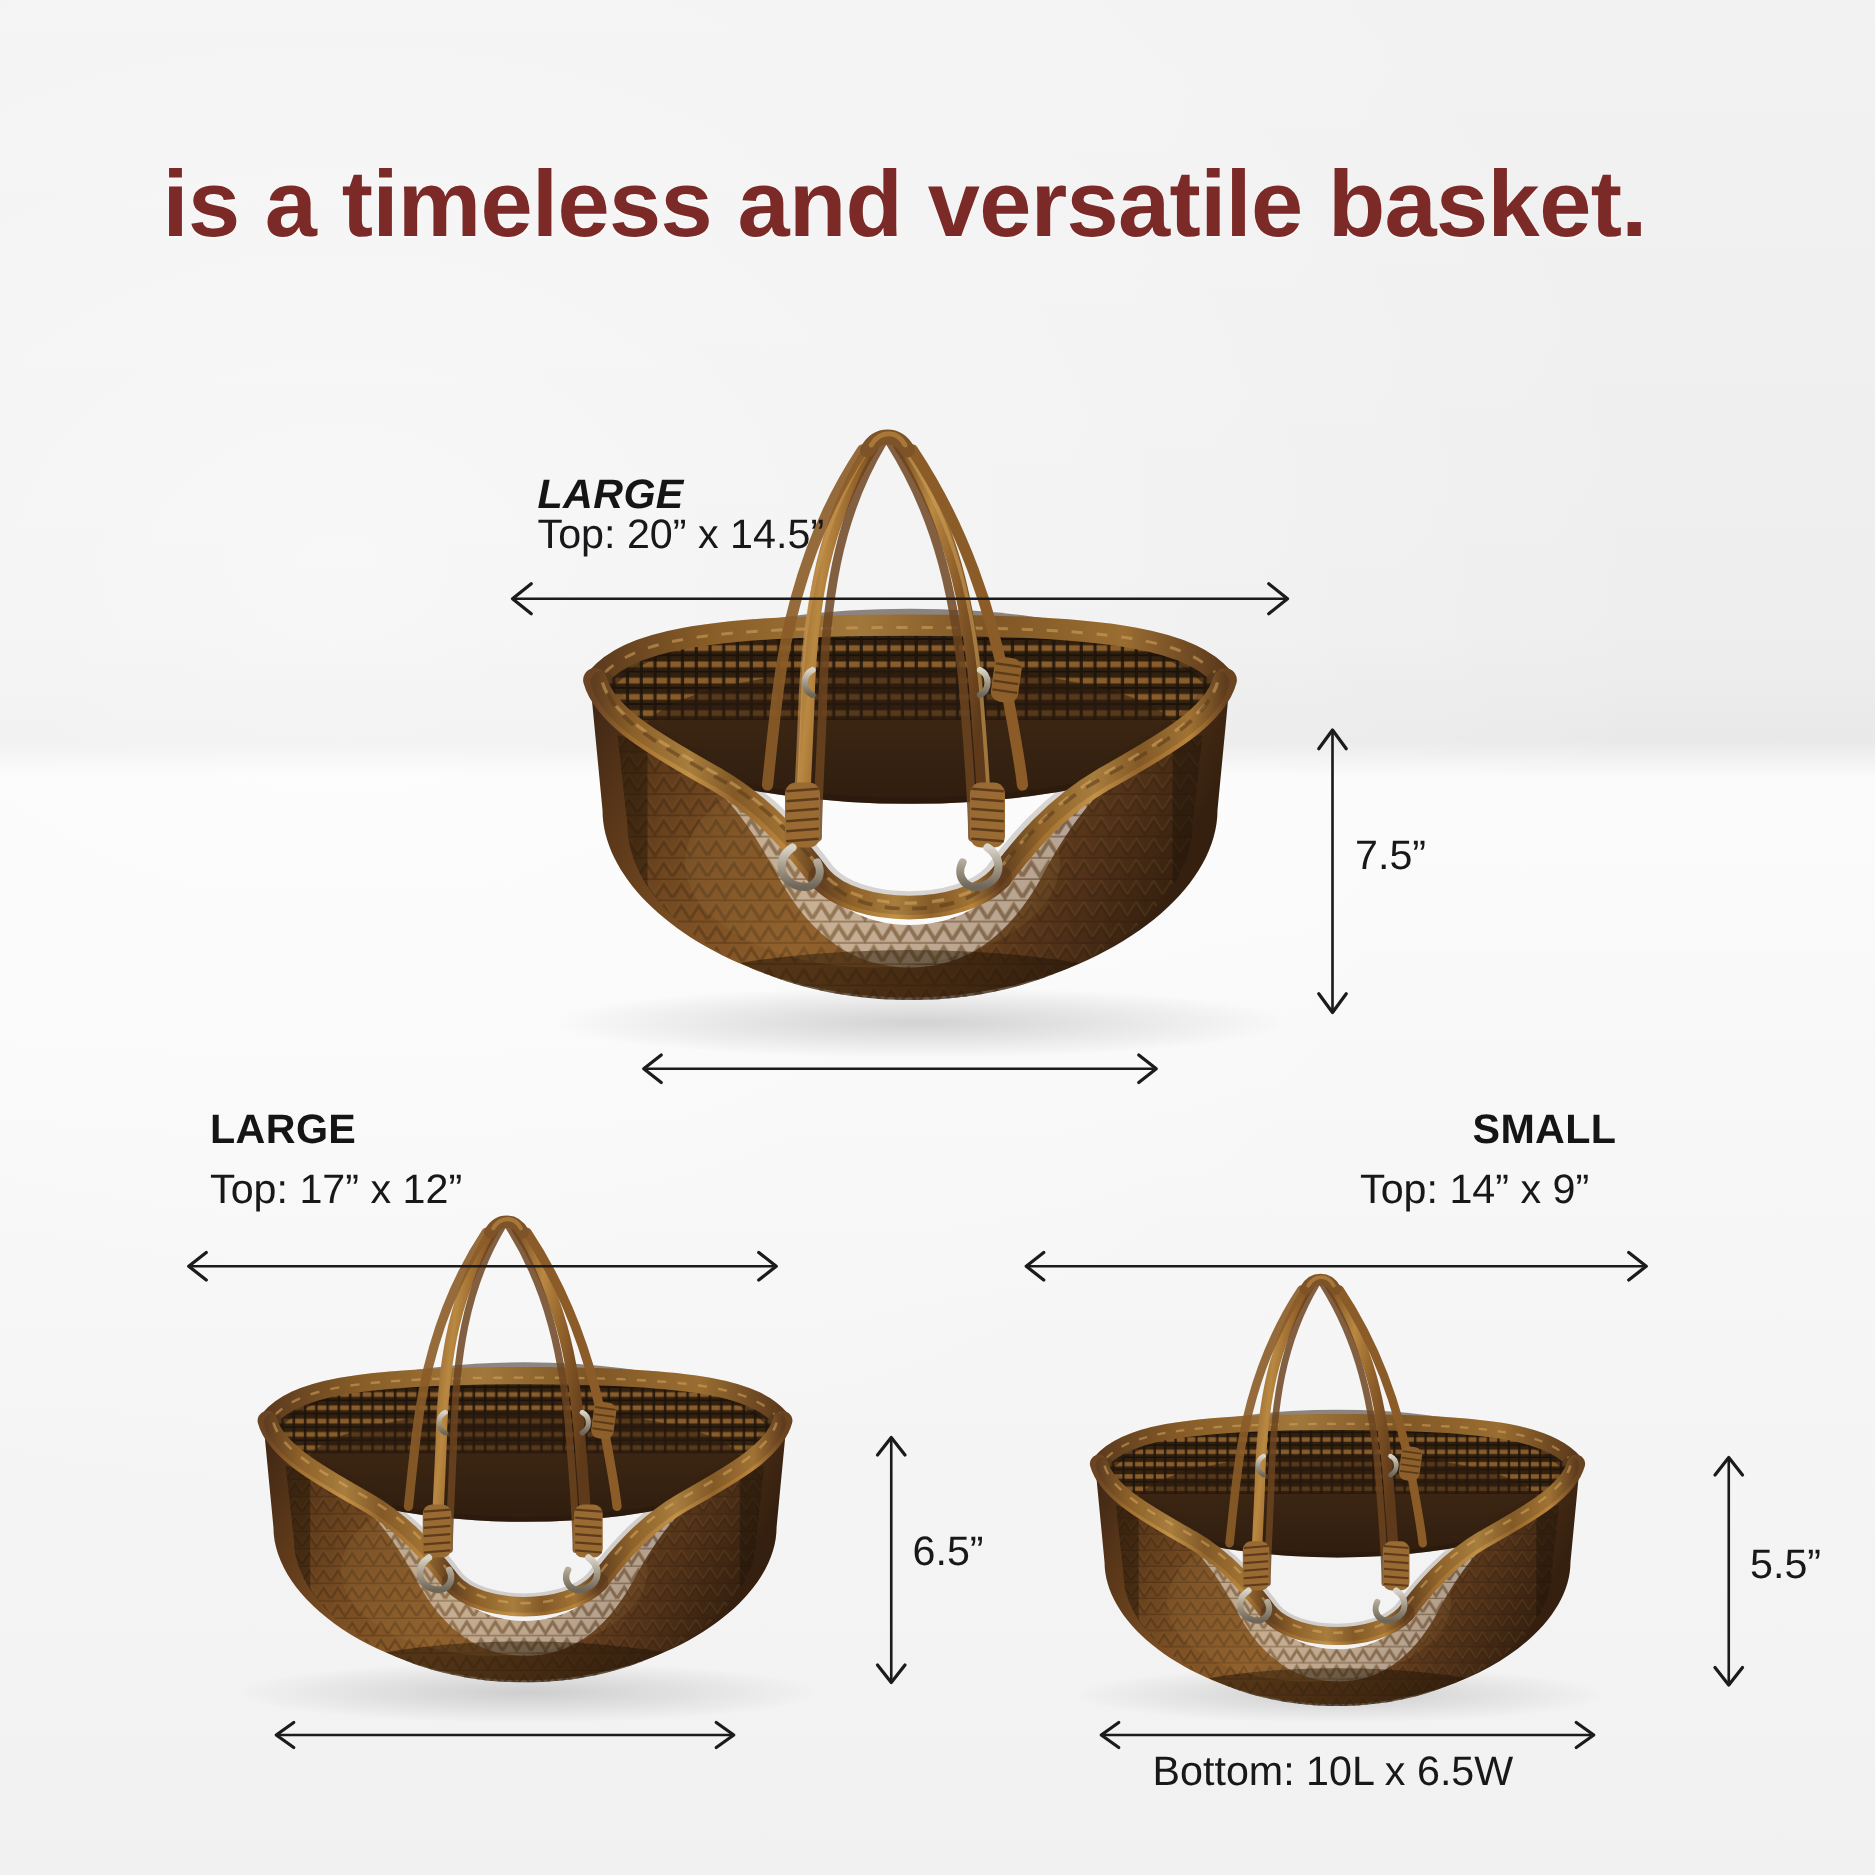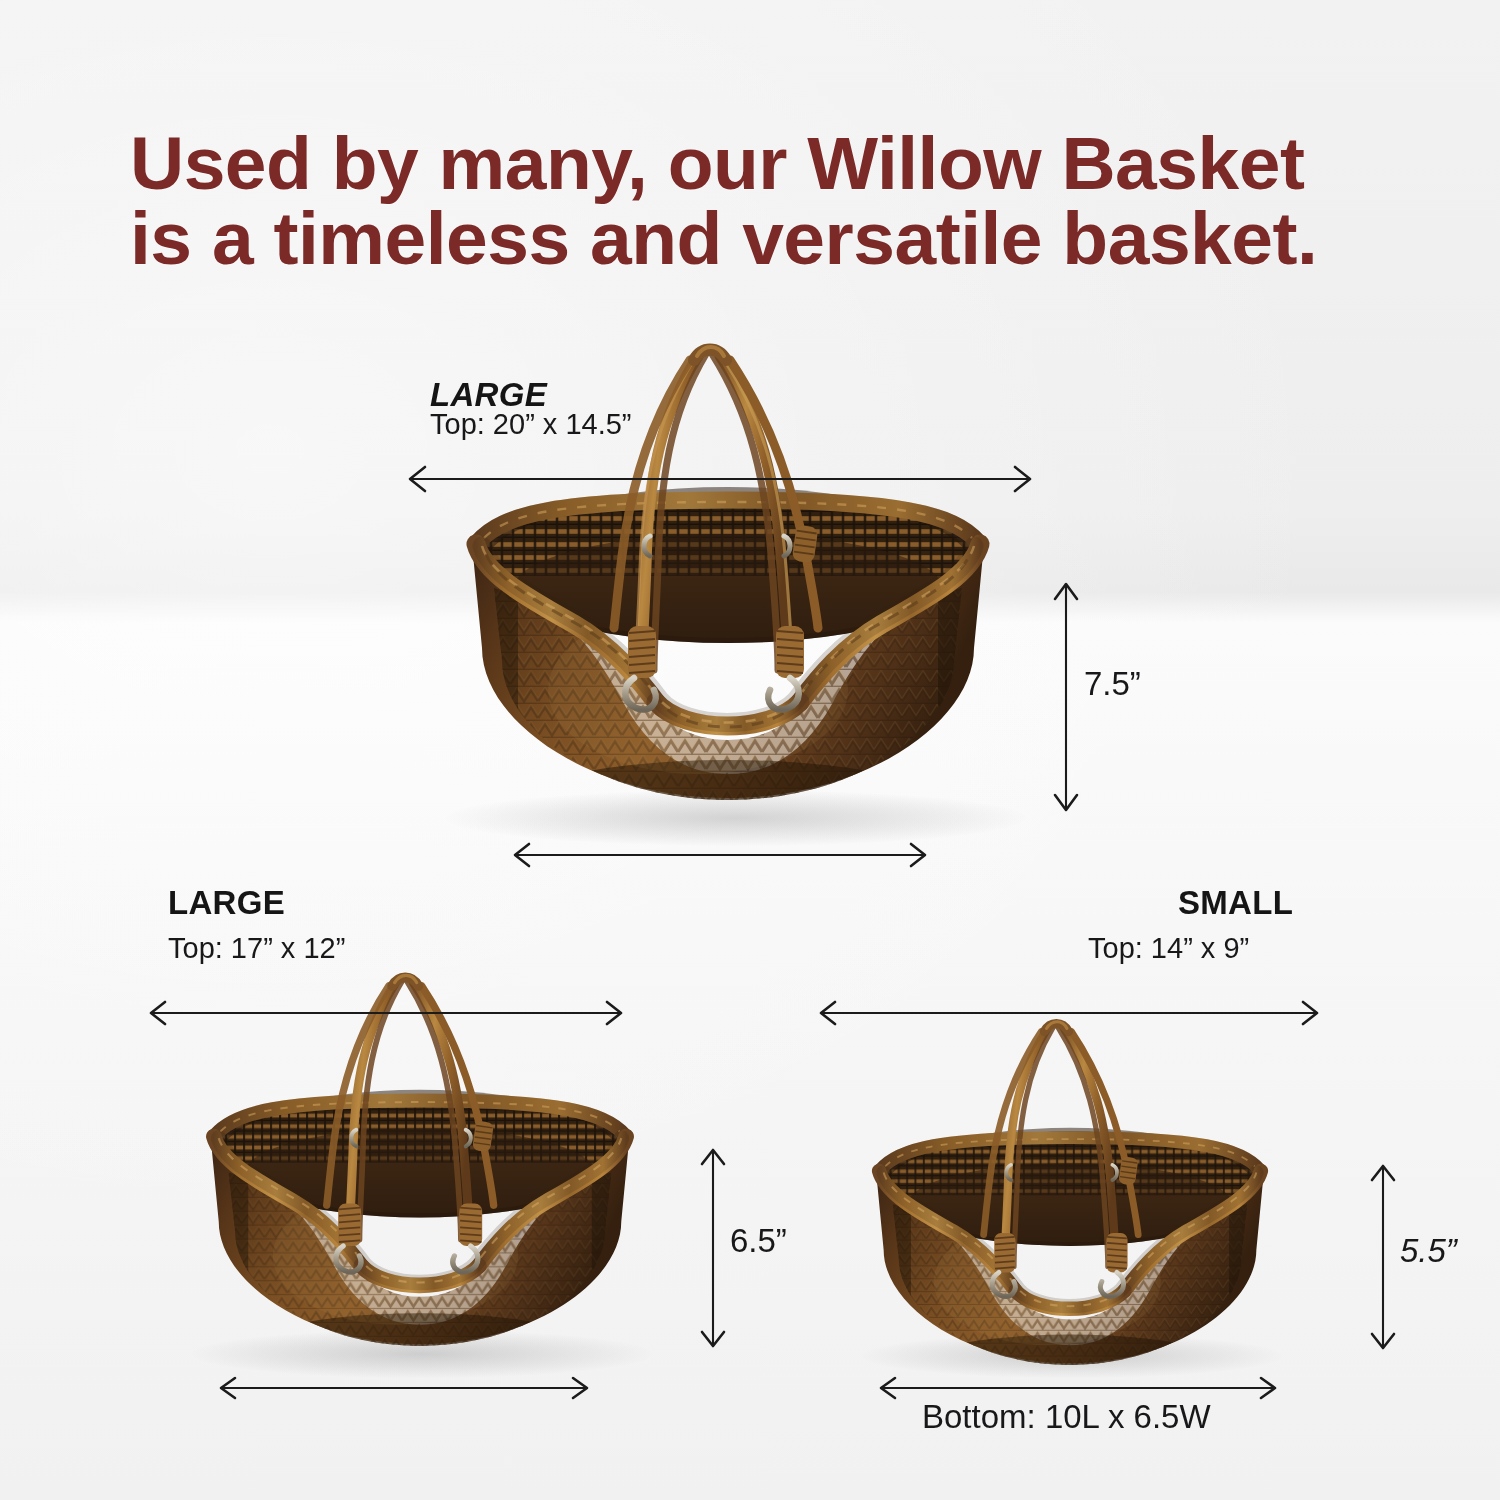--- a/index.html
+++ b/index.html
@@ -48,21 +48,21 @@
     position:absolute;
     font-weight:bold;
     font-size:33px;
     color:#151515;
     letter-spacing:.3px;
     z-index:28;
     white-space:nowrap;
   }
   .sz-sub{
     position:absolute;
-    font-size:29px;
+    font-size:33px;
     color:#18181a;
     letter-spacing:0px;
     z-index:28;
     white-space:nowrap;
   }
   .dim-label{
     position:absolute;
     font-size:33px;
     color:#18181a;
     z-index:28;
@@ -85,21 +85,20 @@
     z-index:15;
     pointer-events:none;
   }
 </style>
 </head>
 <body>
 
 <div id="stage">
 
   <div class="headline">
-    <span class="ln ln1">Used by many, our Willow Basket</span>
     <span class="ln ln2">is a timeless and versatile basket.</span>
   </div>
 
   <div class="sz-title" style="left:430px; top:376px;font-style:italic;">LARGE</div>
   <div class="sz-sub" style="left:430px; top:408px;">Top: 20” x 14.5”</div>
 
   <div class="arrow" style="left:404px; top:462px; width:632px; height:34px;">
     <svg width="632" height="34" viewBox="0 0 632 34" aria-hidden="true">
       <line x1="8" y1="17" x2="624" y2="17" stroke-width="2.1"></line>
       <polyline points="21,5 6,17 21,29" stroke-width="2.6" stroke-linecap="round" stroke-linejoin="round"></polyline>
@@ -649,21 +648,21 @@
     </svg>
   </div>
 
   <div class="arrow" style="left:1368px; top:1160px; width:30px; height:194px;">
     <svg width="30" height="194" viewBox="0 0 30 194" aria-hidden="true">
       <line x1="15" y1="8" x2="15" y2="186" stroke-width="2.1"></line>
       <polyline points="4,20 15,6 26,20" stroke-width="2.6" stroke-linecap="round" stroke-linejoin="round"></polyline>
       <polyline points="4,174 15,188 26,174" stroke-width="2.6" stroke-linecap="round" stroke-linejoin="round"></polyline>
     </svg>
   </div>
-  <div class="dim-label" style="left:1400px; top:1232px;font-style:italic;">5.5”</div>
+  <div class="dim-label" style="left:1400px; top:1232px;">5.5”</div>
 
   <div class="arrow" style="left:876px; top:1374px; width:404px; height:28px;">
     <svg width="404" height="28" viewBox="0 0 404 28" aria-hidden="true">
       <line x1="7" y1="14" x2="397" y2="14" stroke-width="2.1"></line>
       <polyline points="19,4 5,14 19,24" stroke-width="2.6" stroke-linecap="round" stroke-linejoin="round"></polyline>
       <polyline points="385,4 399,14 385,24" stroke-width="2.6" stroke-linecap="round" stroke-linejoin="round"></polyline>
     </svg>
   </div>
   <div class="dim-label" style="left:922px; top:1398px;">Bottom: 10L x 6.5W</div>
 

